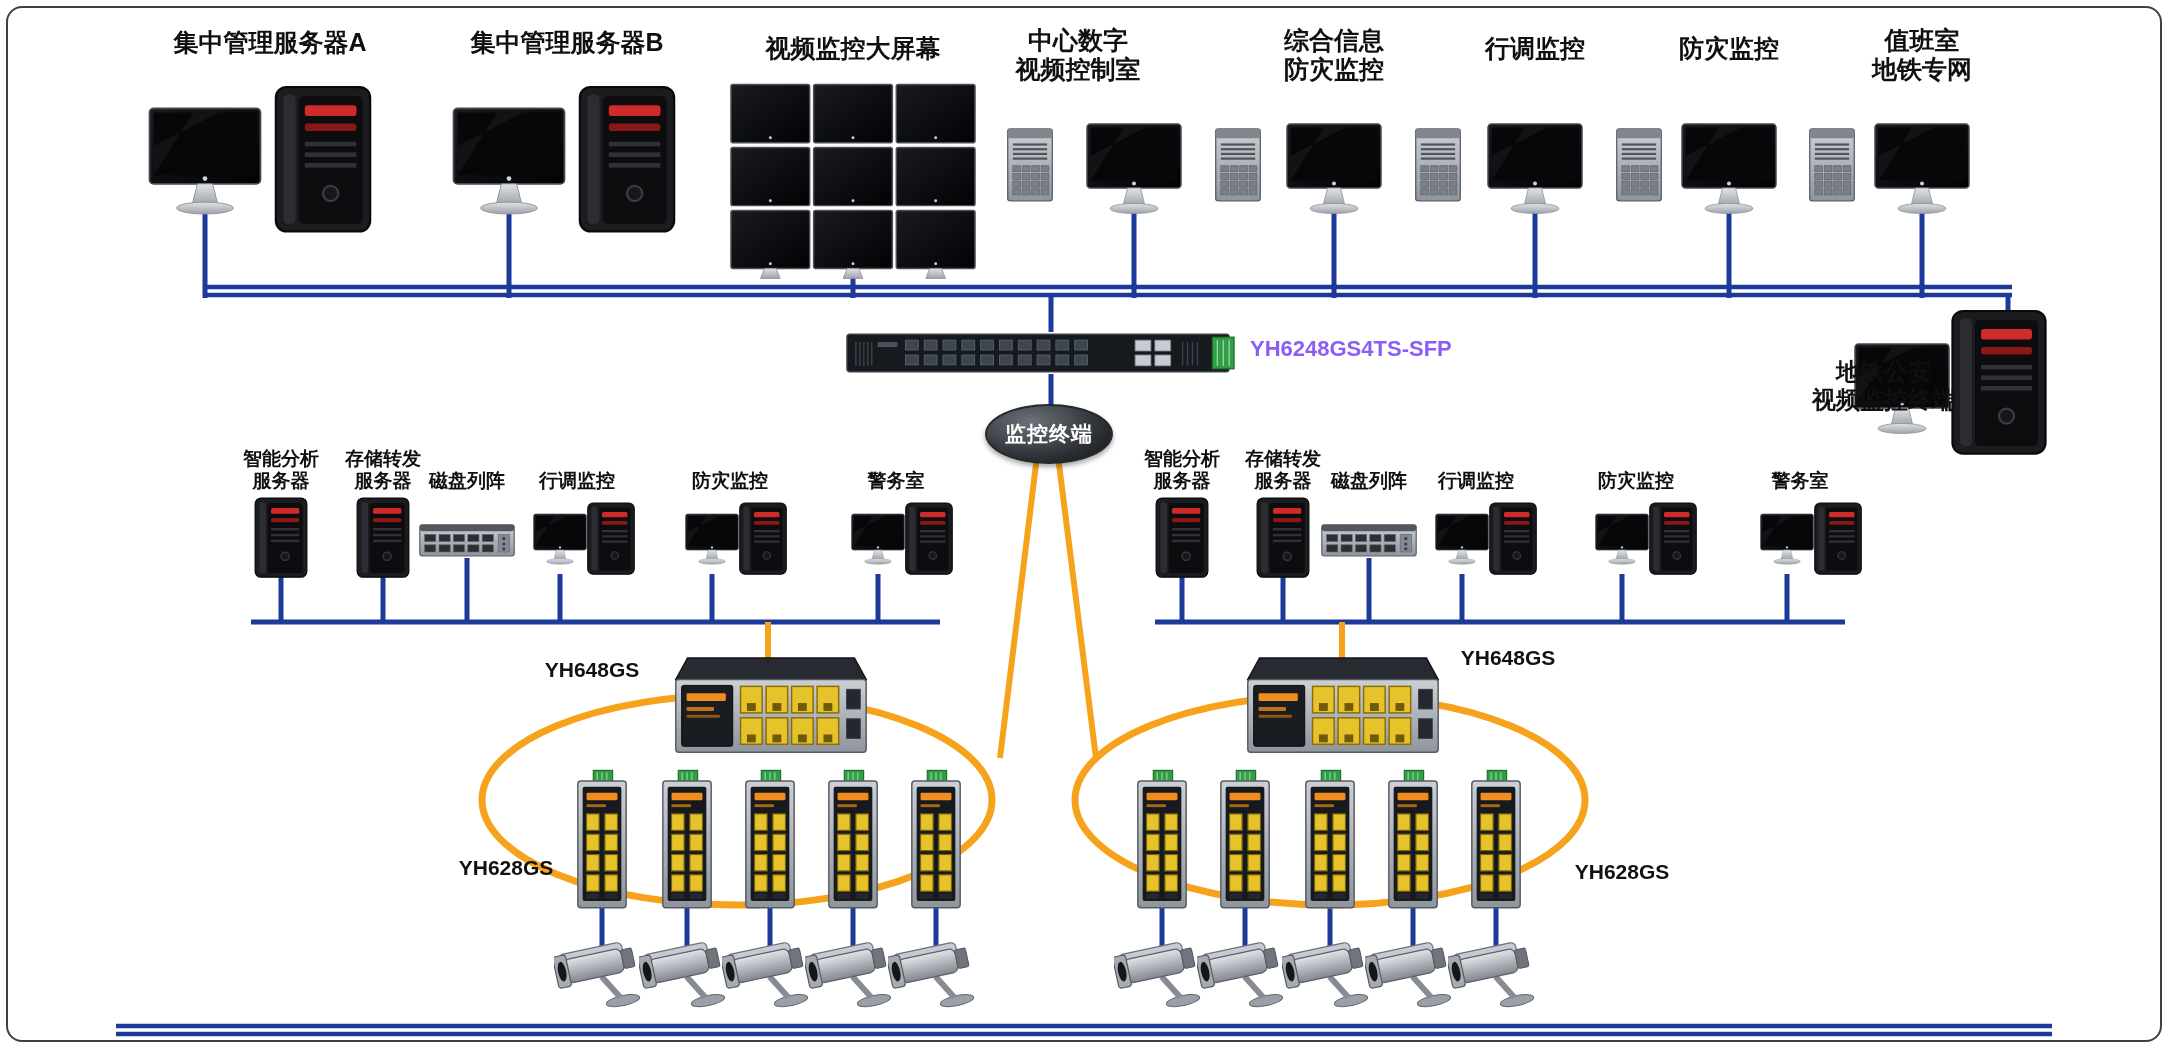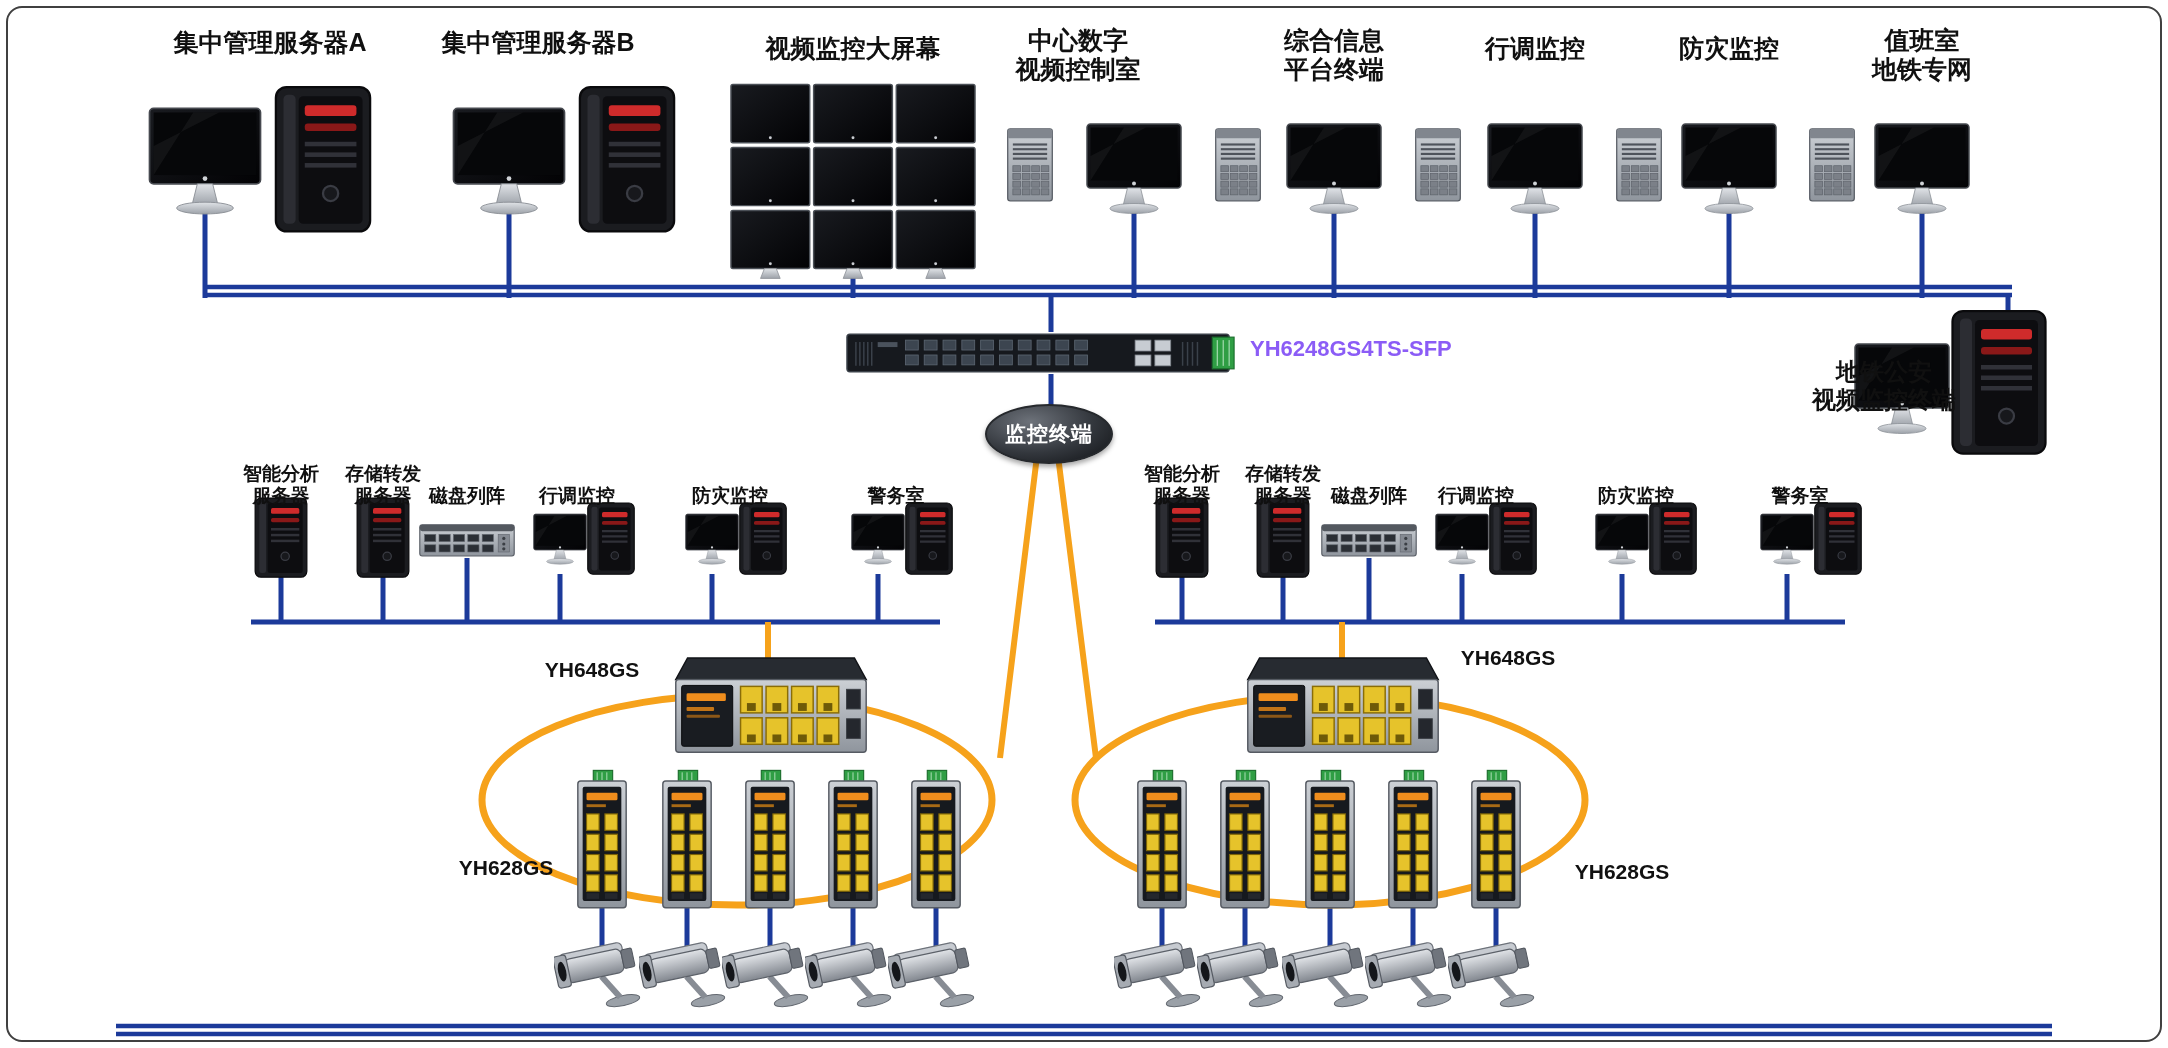--- a/index.html
+++ b/index.html
@@ -3,21 +3,21 @@
 <meta charset="utf-8">
 <style>
   html,body{margin:0;padding:0;background:#fff;font-family:"Liberation Sans","DejaVu Sans",sans-serif;}
   #stage{position:relative;width:2168px;height:1048px;background:#ffffff;overflow:hidden;padding-left:12px;}
   .frame{position:absolute;left:6px;top:6px;width:2152px;height:1032px;border:2px solid #404040;border-radius:16px;}
   .abs{position:absolute;}
   #wires{left:0;top:0;z-index:1;}
   .dev{z-index:2;}
   .lbl{position:absolute;z-index:3;transform:translateX(-50%);text-align:center;white-space:pre-line;color:#101010;font-weight:bold;line-height:1.16;}
   .tl{font-size:25px;}
-  .cl{font-size:19px;margin-top:15px;}
+  .cl{font-size:19px;}
   .yh{position:absolute;z-index:3;transform:translateX(-50%);font-size:21px;font-weight:600;color:#111;white-space:nowrap;}
   .yh-plain{position:absolute;z-index:3;font-size:22px;font-weight:600;color:#8b5cf6;white-space:nowrap;}
   .oval{position:absolute;z-index:4;display:flex;align-items:center;justify-content:center;
         color:#fff;font-weight:bold;font-size:21px;letter-spacing:1px;
         background:radial-gradient(ellipse at 35% 28%, #6d727a 0%, #33373d 55%, #101215 100%);
         border:2px solid #26292d;border-radius:50%;box-shadow:0 3px 5px rgba(0,0,0,.35);}
 </style>
 </head>
 <body>
 
@@ -261,26 +261,26 @@
     </g>
     <g stroke="#f6a21b" fill="none">
       <ellipse cx="737" cy="800" rx="255" ry="105" stroke-width="7"></ellipse>
       <ellipse cx="1330" cy="800" rx="255" ry="105" stroke-width="7"></ellipse>
       <path d="M768 622 V660 M1342 622 V660" stroke-width="6"></path>
       <path d="M1037 456 L1000 758 M1058 456 L1096 758" stroke-width="6"></path>
     </g>
   </svg>
 
   <div class="lbl tl" style="left:270px;top:28px">集中管理服务器A</div>
-  <div class="lbl tl" style="left:538px;top:28px">集中管理服务器B</div>
+  <div class="lbl tl" style="left:567px;top:28px">集中管理服务器B</div>
   <div class="lbl tl" style="left:853px;top:34px">视频监控大屏幕</div>
   <div class="lbl tl" style="left:1078px;top:26px">中心数字
 视频控制室</div>
   <div class="lbl tl" style="left:1334px;top:26px">综合信息
-平台终端</div>
+防灾监控</div>
   <div class="lbl tl" style="left:1535px;top:34px">行调监控</div>
   <div class="lbl tl" style="left:1729px;top:34px">防灾监控</div>
   <div class="lbl tl" style="left:1922px;top:26px">值班室
 地铁专网</div>
 
   <svg class="abs dev" style="left:146px;top:106px" width="118" height="118">
       <use href="#sym-imac" width="100%" height="100%"></use>
     </svg>
   <svg class="abs dev" style="left:268px;top:84px" width="110" height="152">
       <use href="#sym-tower" width="100%" height="100%"></use>

